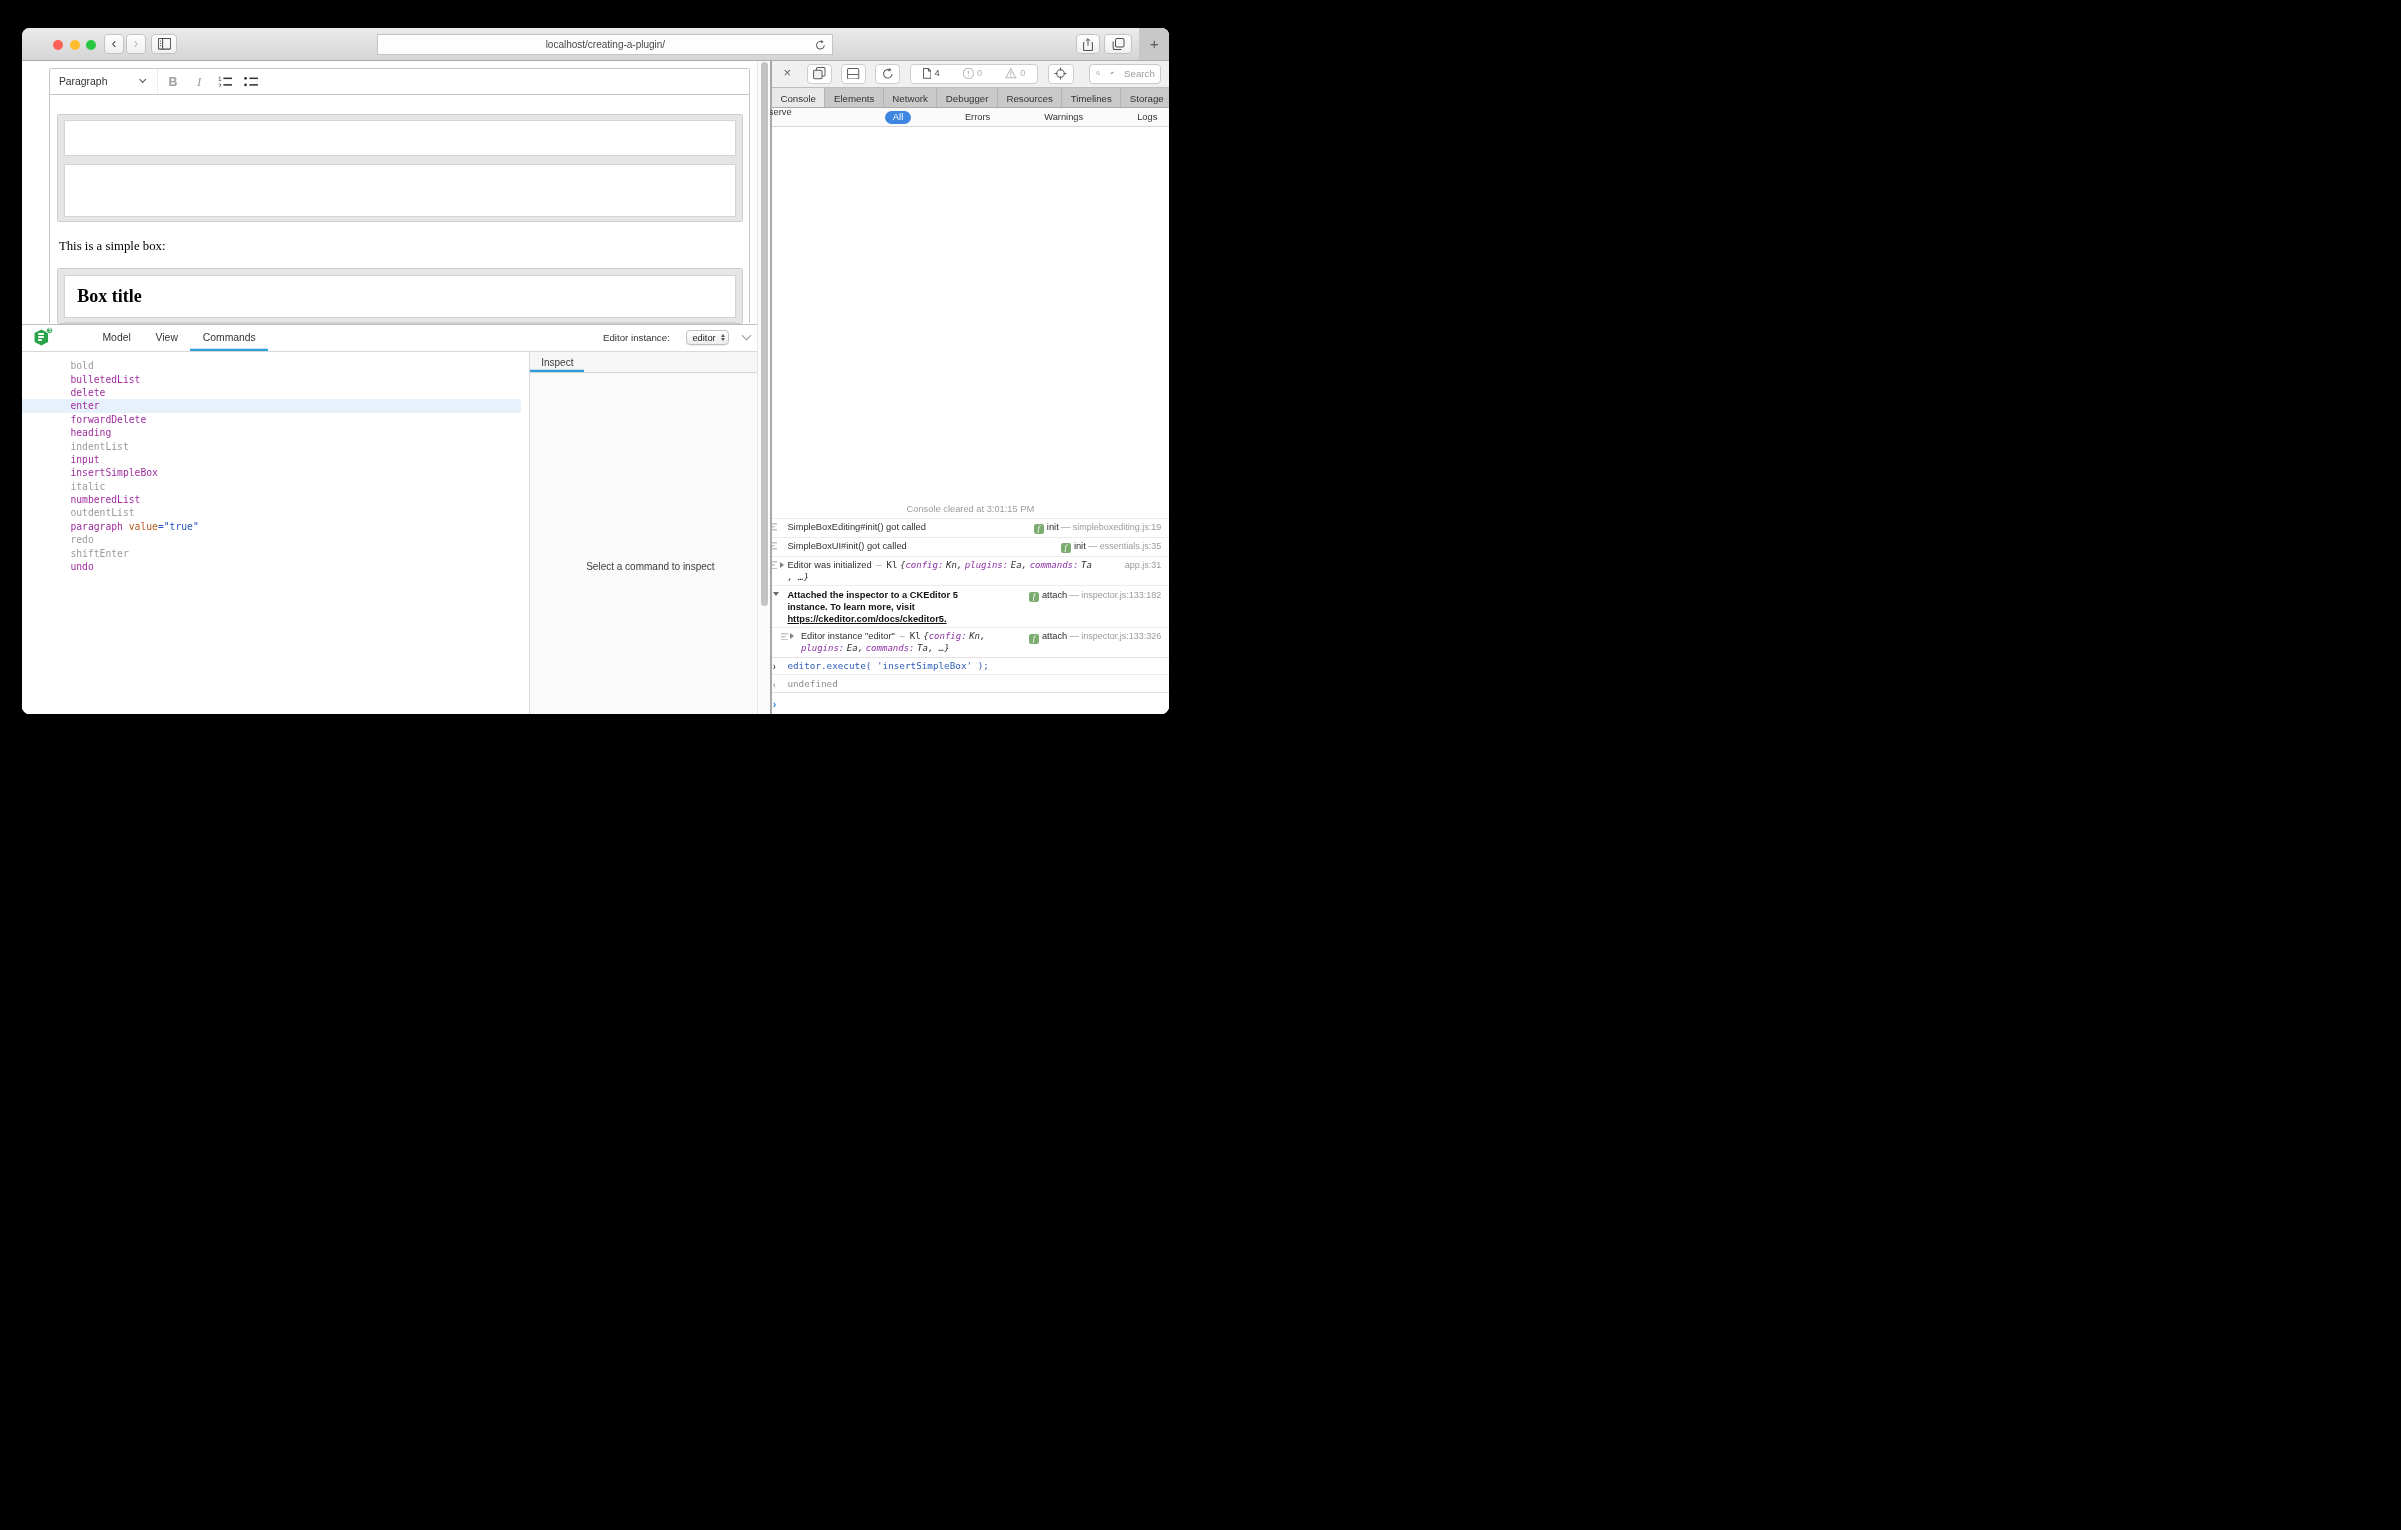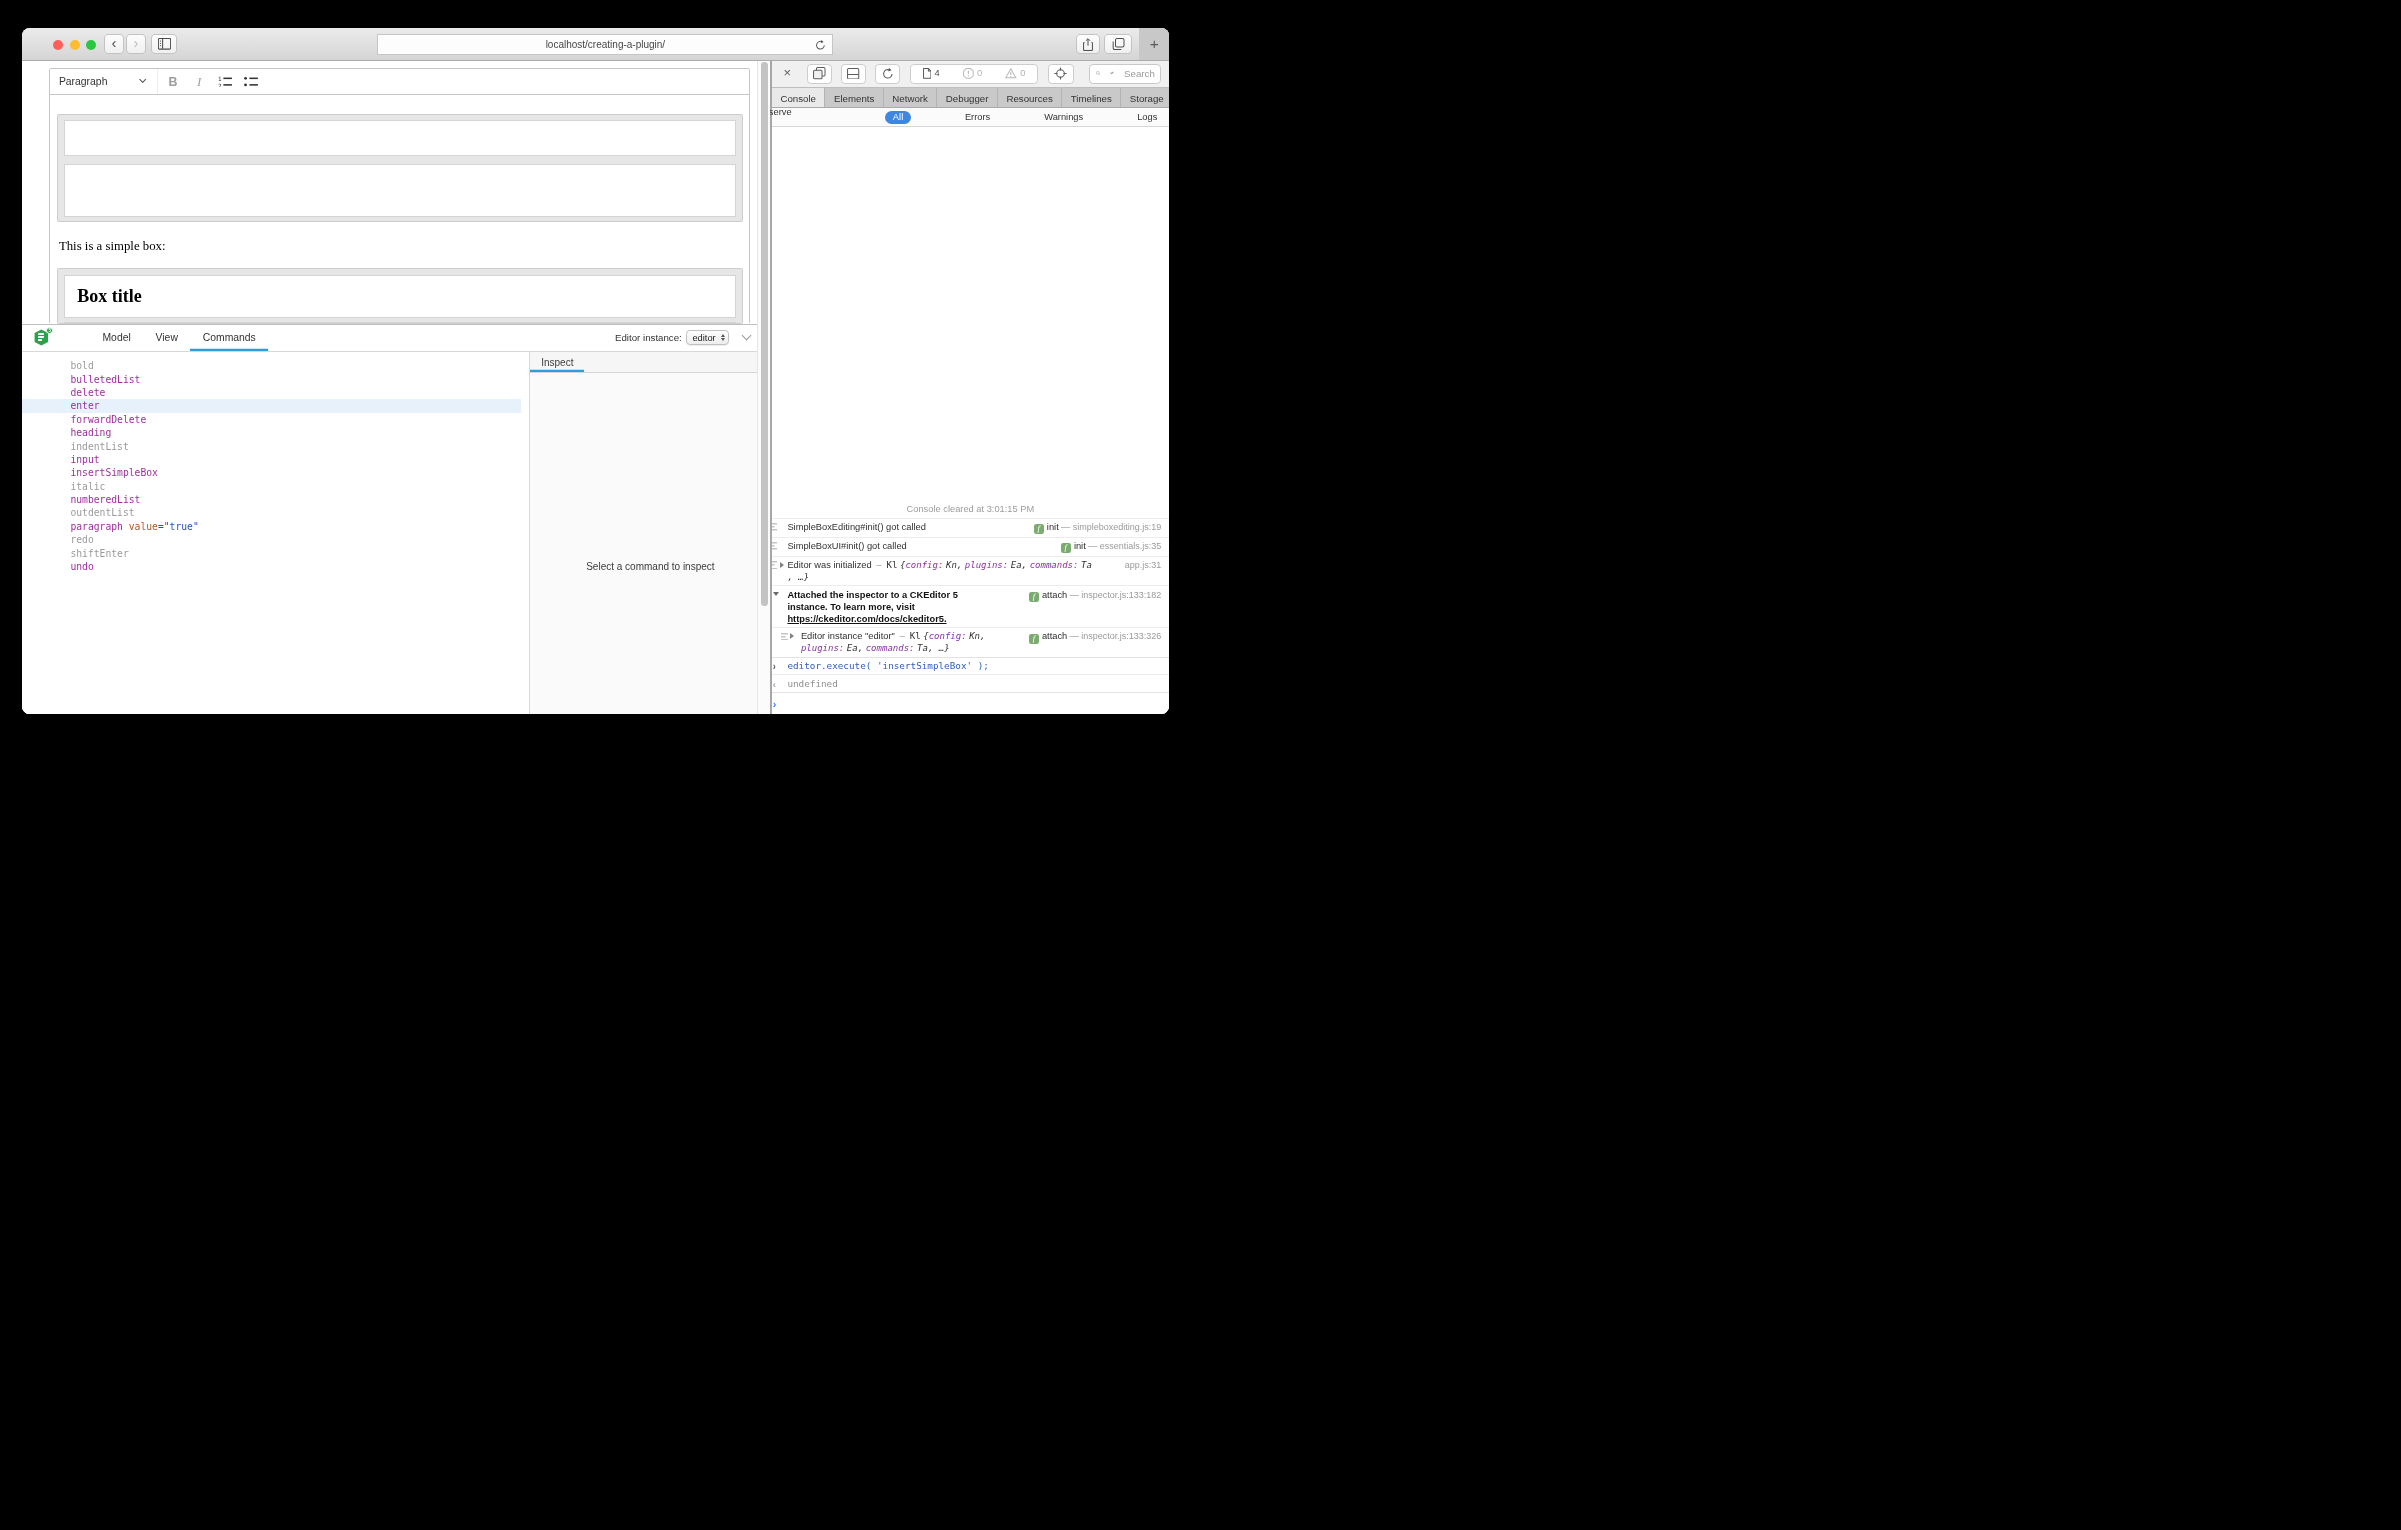--- a/index.html
+++ b/index.html
@@ -63,21 +63,21 @@
   .ck-logo .bar { position:absolute; left:3.9px; height:1.5px; width:6.2px; background:#fff; border-radius:0.8px; }
   .ck-badge { position:absolute; right:-2.3px; top:-1.5px; width:7px; height:7px; background:#1e9e43; border:0.8px solid #fff;
               border-radius:50%; color:#fff; font-size:4.6px; line-height:6.2px; text-align:center; font-weight:bold; }
   .ck-tabs { display:flex; margin-left:39px; height:100%; }
   .ck-tab { padding:0 12.4px; line-height:25.5px; font-size:10.4px; color:#333; }
   .ck-tab.active { box-shadow:inset 0 -2.3px 0 #2c9fdb; }
   .ck-headright { margin-left:auto; display:flex; align-items:center; margin-right:20px; }
   .inst-label { font-size:9.7px; color:#333; margin-right:4.6px; }
   .inst-select { position:relative; width:43px; height:15.5px; background:linear-gradient(#fefefe,#ededed);
                  border:0.8px solid #c1c1c1; border-radius:3.9px; font-size:9.3px; color:#222; text-align:center;
-                 line-height:14px; box-shadow:0 0.8px 0.8px rgba(0,0,0,.08); padding-right:7.7px; }
+                 line-height:14px; box-shadow:0 0.8px 0.8px rgba(0,0,0,.08); padding-right:7.7px;margin-left:12px; }
   .sel-arrows { position:absolute; right:3.1px; top:3.1px; display:flex; flex-direction:column; gap:1.5px; }
   .sel-arrows i { width:0; height:0; border-left:2.3px solid transparent; border-right:2.3px solid transparent; }
   .arr-up { border-bottom:3.1px solid #555; } .arr-dn { border-top:3.1px solid #555; }
   .collapse-chev { width:7px; height:7px; border-right:1.5px solid #999; border-bottom:1.5px solid #999;
                    transform:rotate(45deg); margin-left:14px; margin-top:-3.1px; }
   .ck-body { position:absolute; top:27px; bottom:0; left:0; right:0; display:flex; }
   .cmd-pane { width:508px; border-right:0.8px solid #d8d8d8; padding-top:7.7px; background:#fff; }
   .cmd-row { height:13.4px; line-height:13.4px; font-family:"DejaVu Sans Mono",monospace; font-size:9.7px; padding-left:48px; }
   .cmd-row.sel { background:#e7f1fb; margin-right:8.5px; }
   .c-en { color:#a02da0; } .c-dis { color:#9b9b9b; }

